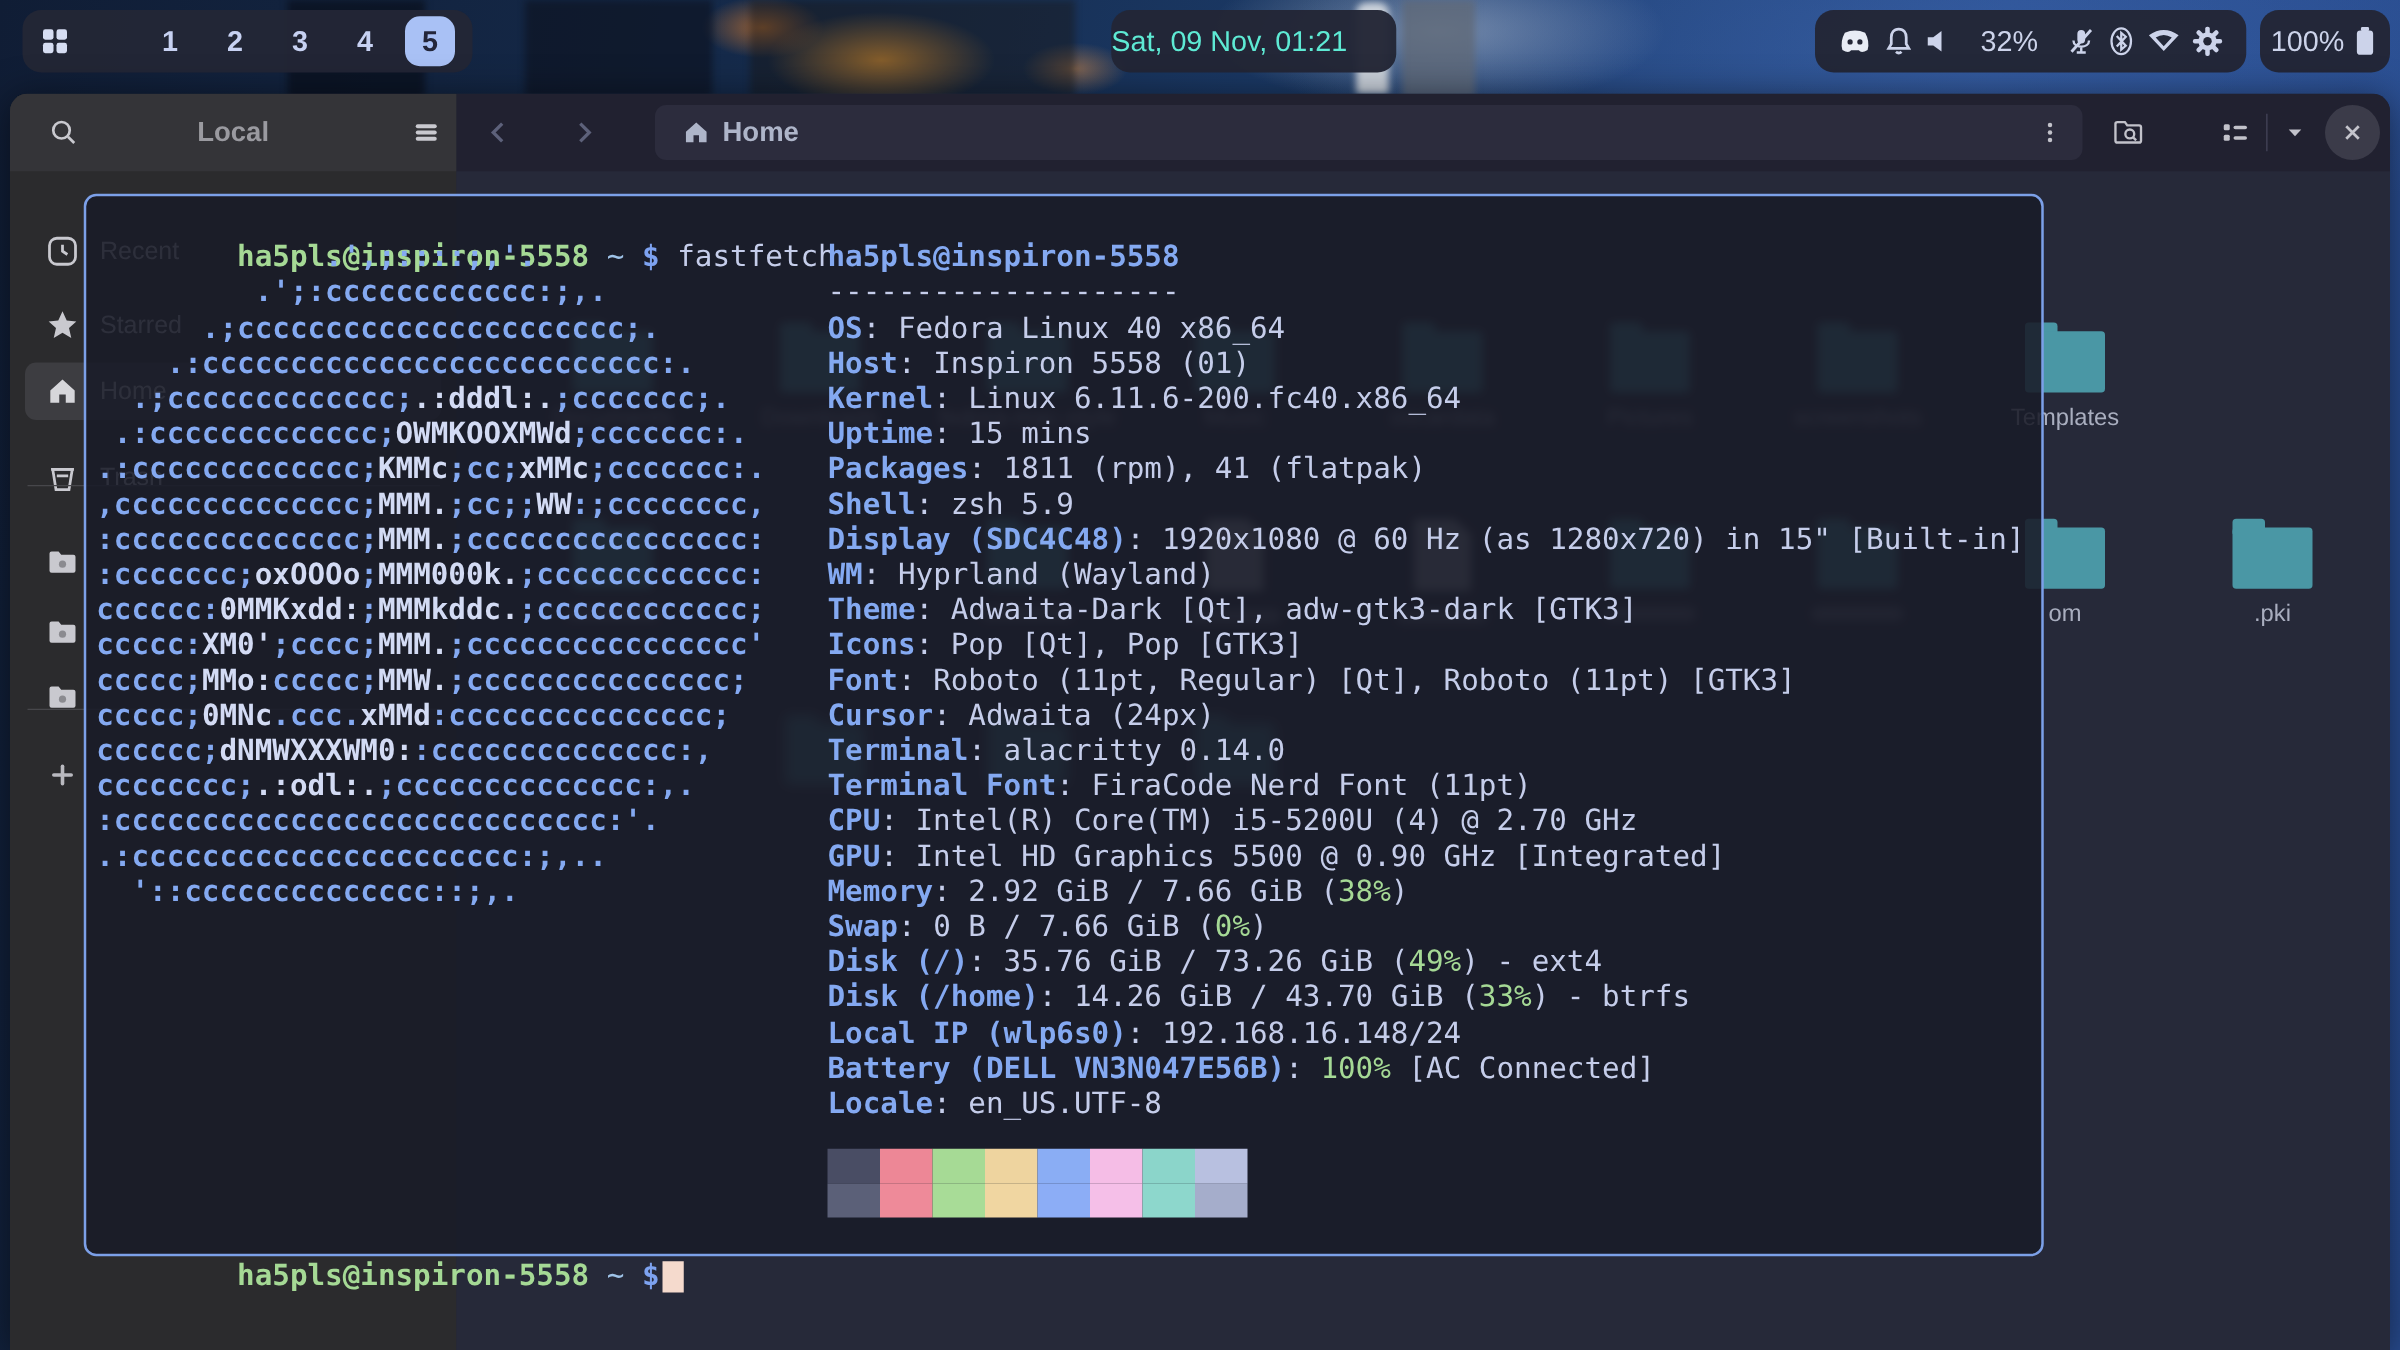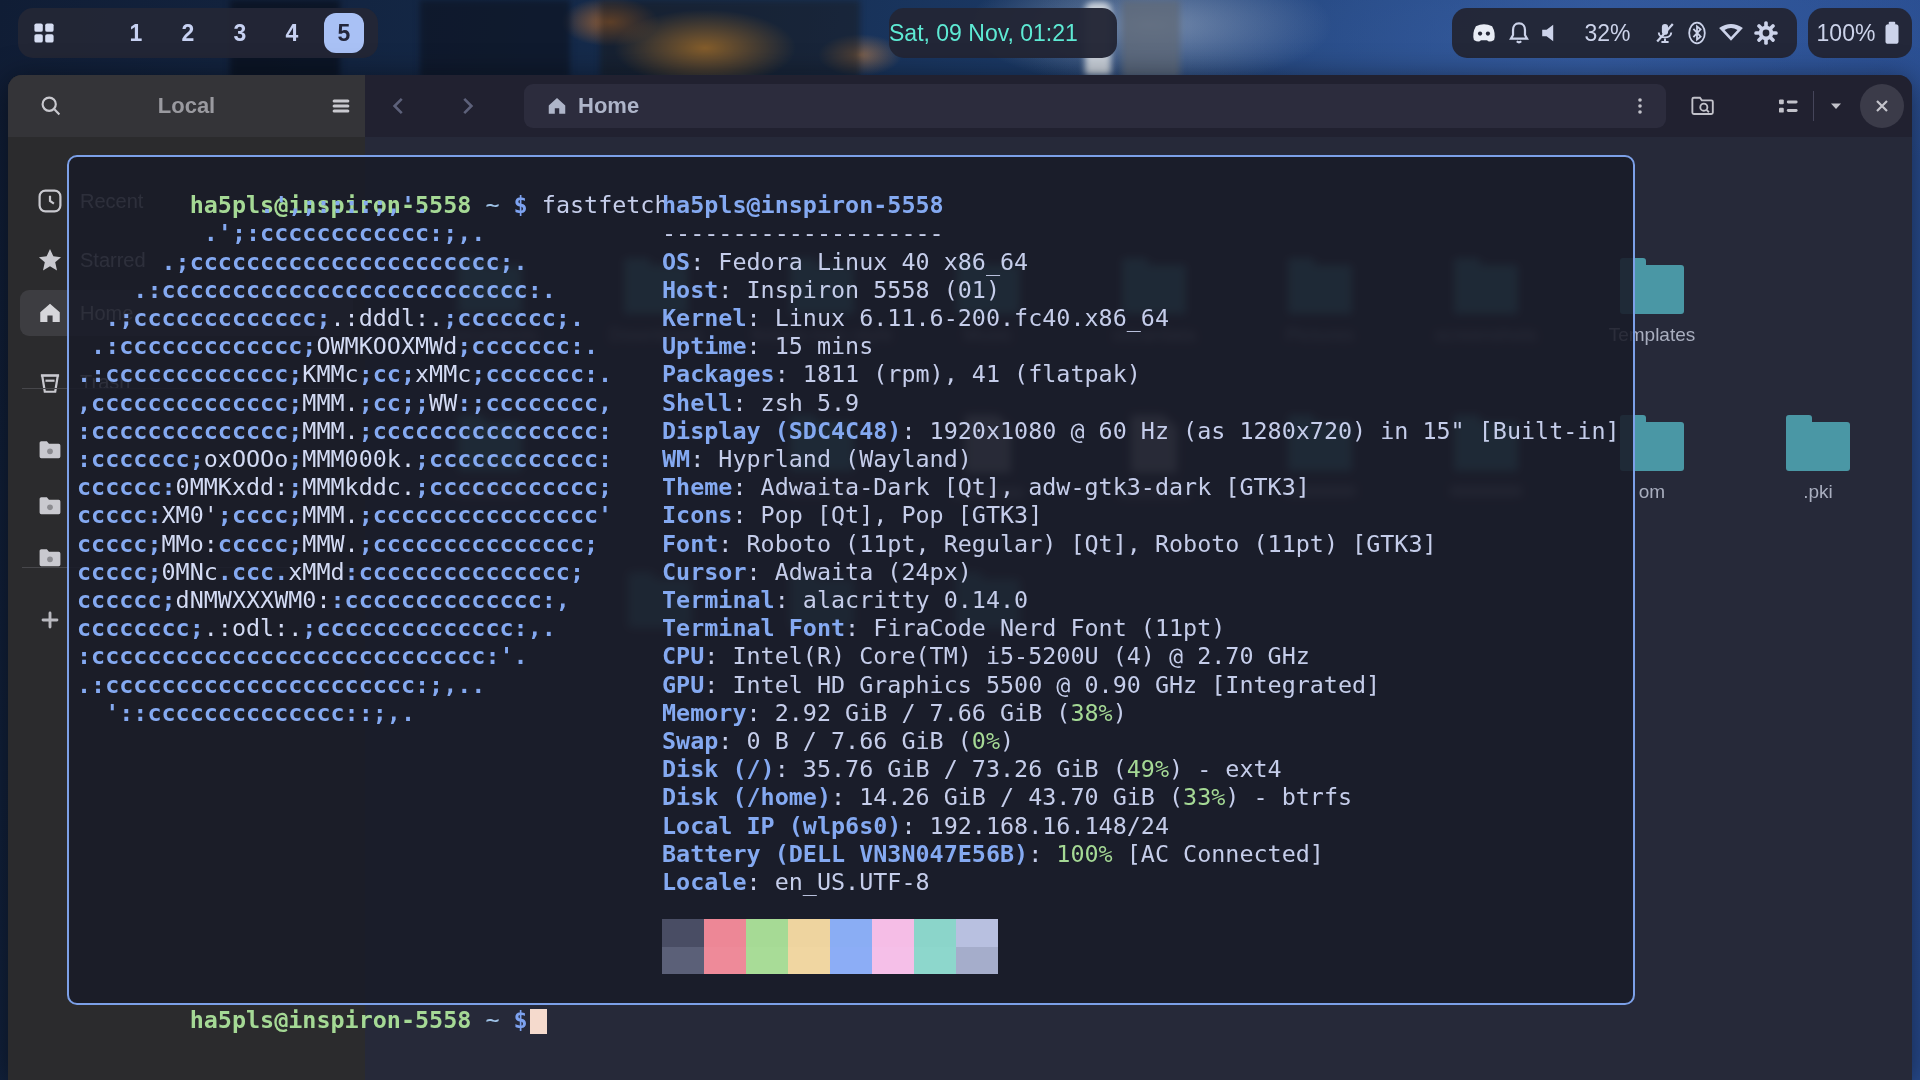--- a/index.html
+++ b/index.html
@@ -61,21 +61,21 @@
     border-radius:10px;background:rgba(25,27,40,.88);}
   .tbody{position:absolute;left:8px;top:6px;font-family:"DejaVu Sans Mono","Liberation Mono",monospace;
     font-size:23.4px;line-height:28.2px;white-space:pre;color:#c5cdea;}
   .tline{position:absolute;left:0;white-space:pre;}
   .tg{color:#a5d995;font-weight:bold;}
   .ttilde{color:#9fc3e8;}
   .tdollar{color:#7da2f0;font-weight:bold;}
   .tcmd{color:#c5cdea;}
   .art{position:absolute;left:0;top:28.2px;}
   .art .b{color:#84a9f1;font-weight:bold;}
-  .art .w{color:#d3dbf4;font-weight:normal;}
+  .art .w{color:#d3dbf4;font-weight:bold;}
   .info{position:absolute;left:585px;top:28.2px;}
   .info .k{color:#84a9f1;font-weight:bold;}
   .info .pct{color:#a5d995;}
   .palette{position:absolute;left:585px;top:756px;}
   .prow{display:flex;}
   .pcell{width:42px;height:27.5px;}
   .cursor{display:inline-block;width:17px;height:25px;background:#f5dacd;vertical-align:text-bottom;margin-left:2px;}
 </style>
 </head>
 <body>

